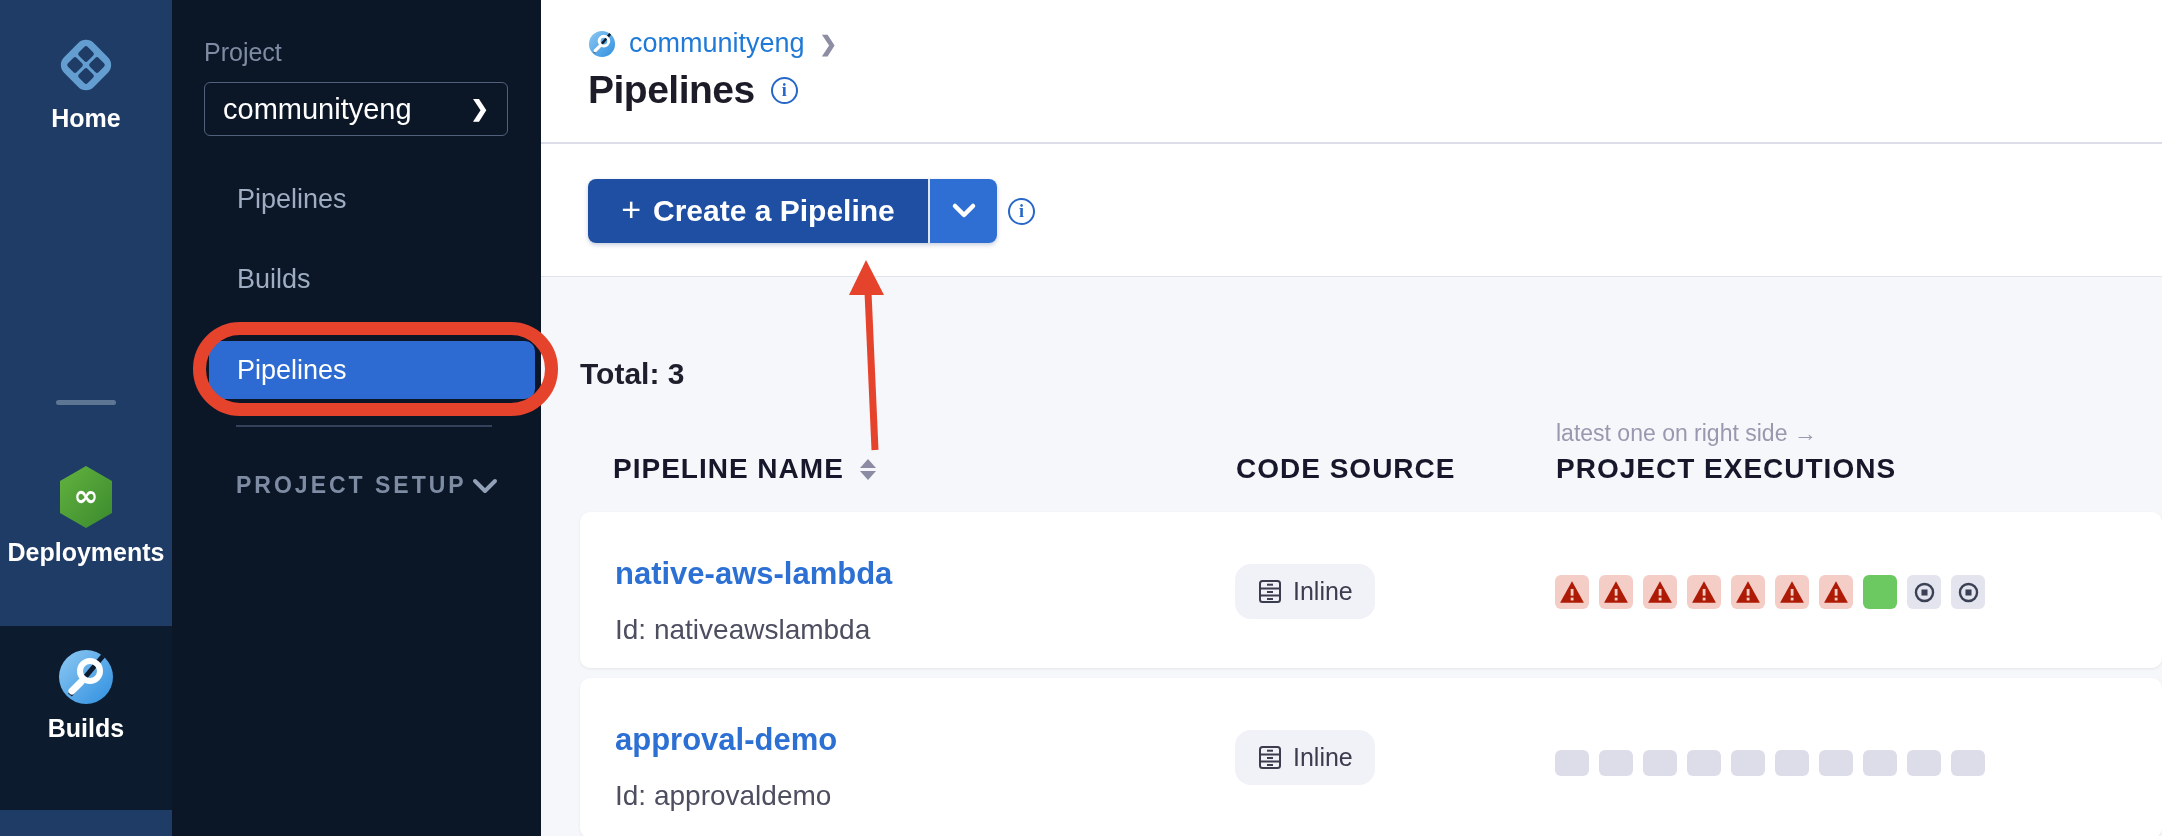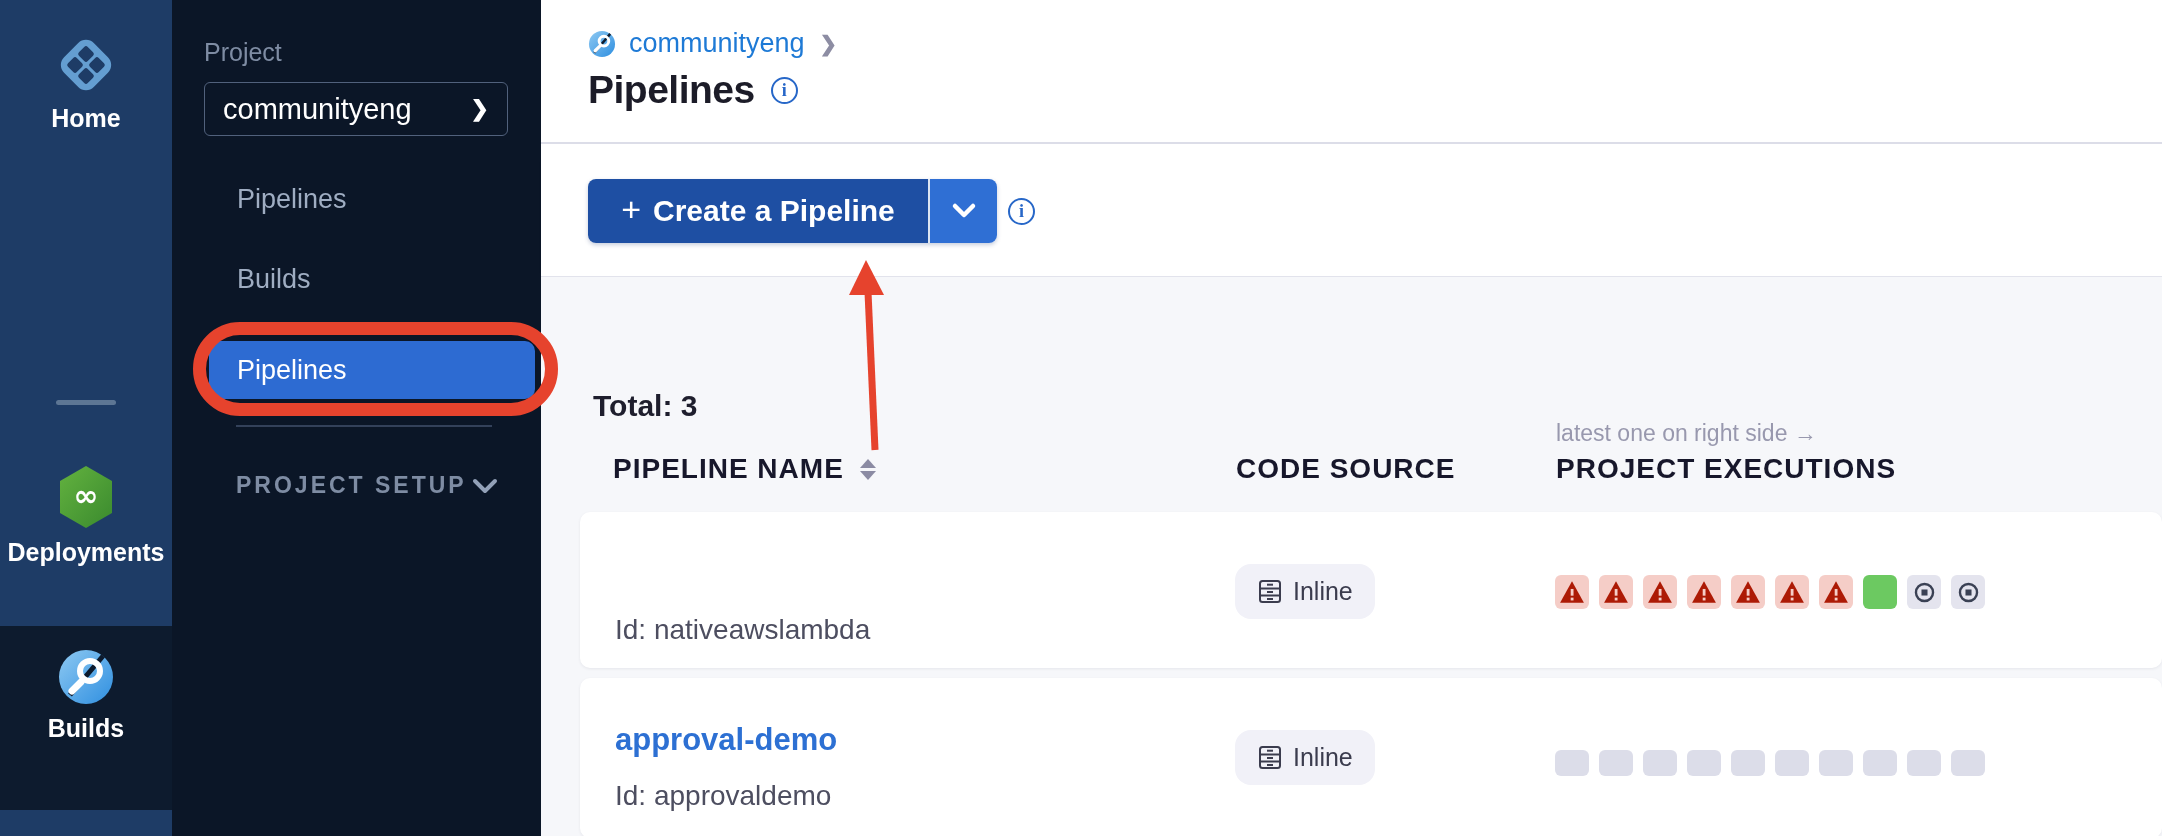--- a/index.html
+++ b/index.html
@@ -53,21 +53,21 @@
                 gap:12px; font-size:30px; font-weight:700; border-right:2px solid rgba(255,255,255,.85); }
   .create-btn .plus { font-size:34px; font-weight:400; position:relative; top:-2px; }
   .create-btn .caret-seg { width:67px; background:#2f6fd4; display:flex; align-items:center; justify-content:center; }
   .toolbar-info { position:absolute; left:467px; top:54px; }
   .repo-select { position:absolute; left:531px; top:35px; width:316px; height:60px; background:#f1f1f8; border:2px solid #d8d8e6;
                  border-radius:8px; display:flex; align-items:center; justify-content:space-between; padding:0 26px; cursor:pointer; }
   .repo-select .rs-text { color:#9496ad; font-size:28px; }
 
   
   #content { position:absolute; left:0; top:277px; width:1621px; height:559px; background:#f6f7fa; }
-  .total-label { position:absolute; left:52px; top:80px; color:#1e1e2d; font-size:30px; font-weight:700;margin-top:32px; }
+  .total-label { position:absolute; left:39px; top:80px; color:#1e1e2d; font-size:30px; font-weight:700; }
   .exec-note { position:absolute; left:1015px; top:143px; color:#9898ae; font-size:23px; }
   .col-head { position:absolute; top:176px; color:#17172b; font-size:28px; font-weight:700; letter-spacing:1px; }
   .col-name { left:72px; display:flex; align-items:center; gap:16px; }
   .col-source { left:695px; }
   .col-exec { left:1015px; }
   .sort-icon { display:inline-flex; flex-direction:column; gap:3px; cursor:pointer; }
   .sort-icon .tri-up { width:0; height:0; border-left:8px solid transparent; border-right:8px solid transparent; border-bottom:9px solid #8b8ba3; }
   .sort-icon .tri-down { width:0; height:0; border-left:8px solid transparent; border-right:8px solid transparent; border-top:9px solid #8b8ba3; }
 
   .pipeline-card { position:absolute; left:39px; width:1582px; height:156px; background:#fff; border-radius:10px;
@@ -218,20 +218,21 @@
         <span>PIPELINE NAME</span>
         <span class="sort-icon">
             <span class="tri-up"></span>
             <span class="tri-down"></span>
           </span>
       </div>
       <div class="col-head col-source">CODE SOURCE</div>
       <div class="col-head col-exec">PROJECT EXECUTIONS</div>
 
       <div class="pipeline-card card-1">
+        <span class="pl-name">native-aws-lambda</span>
         <span class="pl-id">Id: nativeawslambda</span>
         <span class="source-badge">
           <svg width="26" height="27" viewBox="0 0 26 27" fill="none">
             <rect x="3" y="3" width="20" height="21" rx="2.5" stroke="#3b3c4e" stroke-width="2"></rect>
             <line x1="3" y1="10.5" x2="23" y2="10.5" stroke="#3b3c4e" stroke-width="2"></line>
             <line x1="3" y1="17.5" x2="23" y2="17.5" stroke="#3b3c4e" stroke-width="2"></line>
             <line x1="10" y1="6.7" x2="16" y2="6.7" stroke="#3b3c4e" stroke-width="2"></line>
             <line x1="10" y1="14" x2="16" y2="14" stroke="#3b3c4e" stroke-width="2"></line>
             <line x1="10" y1="21" x2="16" y2="21" stroke="#3b3c4e" stroke-width="2"></line>
           </svg>

